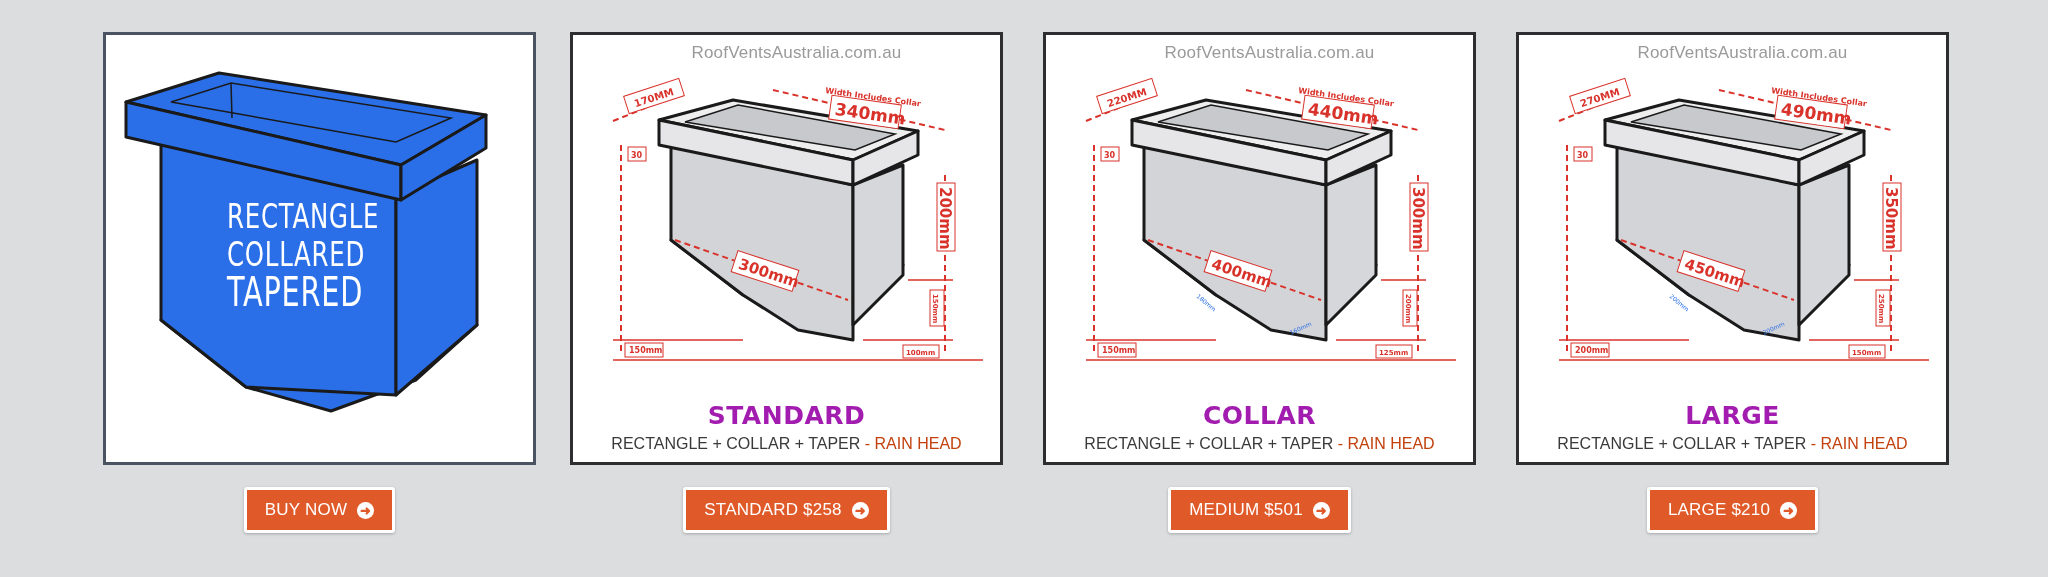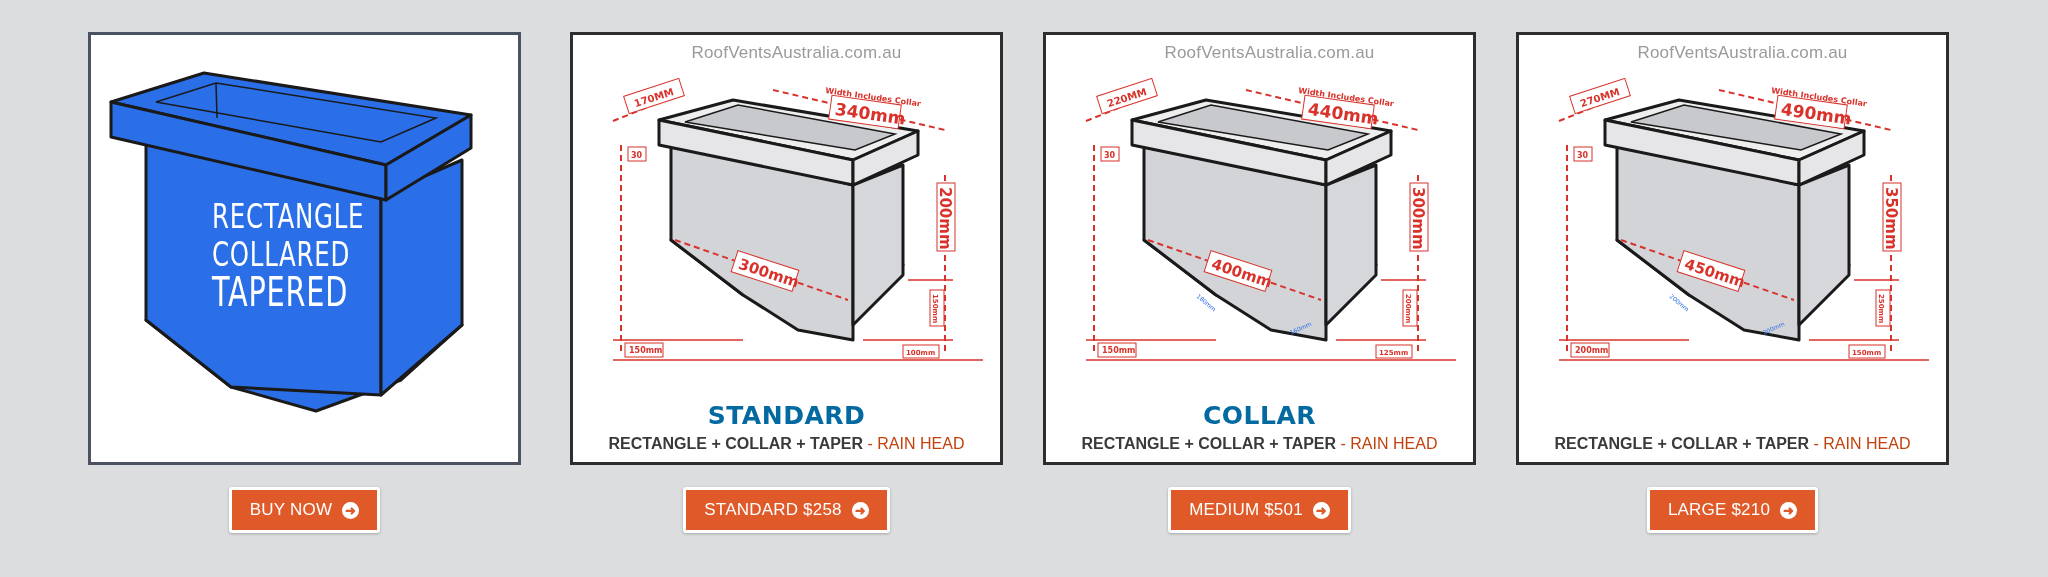--- a/index.html
+++ b/index.html
@@ -3,45 +3,45 @@
 <meta charset="utf-8">
 <style>
   html, body { margin: 0; padding: 0; }
   body {
     width: 2048px; height: 577px; overflow: hidden;
     background: #dcdddf;
     font-family: "Liberation Sans", sans-serif;
     position: relative;
   }
   .col { position: absolute; top: 32px; width: 433px; }
-  .col-0 { left: 88px; }
+  .col-0 { left: 103px; }
   .col-1 { left: 570px; }
   .col-2 { left: 1043px; }
   .col-3 { left: 1516px; }
   .card {
     width: 433px; height: 433px; box-sizing: border-box;
     background: #ffffff; border: 3px solid #2e2e30;
     position: relative; overflow: hidden;
   }
   .card.hero { border-color: #4b5262; }
   .card svg { position: absolute; left: 0; top: 0; }
   .watermark {
     position: absolute; top: 8px; left: 0; right: 0; text-align: center;
     font-size: 17px; color: #9a9a9a; letter-spacing: 0.2px; padding-left: 20px;
   }
   .size-title {
     position: absolute; top: 366px; left: 0; right: 0; text-align: center;
     font-family: "DejaVu Sans", sans-serif; font-weight: bold;
-    font-size: 25px; color: #0369a1; letter-spacing: 0.5px;
+    font-size: 25px; color: #a21caf; letter-spacing: 0.5px;
   }
   .size-sub {
     position: absolute; top: 400px; left: 0; right: 0; text-align: center;
     font-size: 16px; color: #3a3a3a; white-space: nowrap;
   }
-  .size-sub b { font-weight: bold; }
+  .size-sub b { font-weight: normal; }
   .size-sub .light { font-weight: normal; color: #c2410c; }
   .btn-wrap { text-align: center; margin-top: 22px; }
   .btn {
     display: inline-flex; align-items: center; gap: 10px;
     background: #e05a29; color: #ffffff;
     border: 3px solid #ffffff; border-radius: 3px;
     box-shadow: 0 1px 3px rgba(0,0,0,0.25);
     height: 46px; box-sizing: border-box; padding: 16px 18px;
     font-size: 17px; letter-spacing: 0.2px; cursor: pointer;
   }
@@ -238,20 +238,21 @@
       <text class="dimtxt" x="165" y="242" font-size="15" transform="rotate(18 192 236)">450mm</text>
       <rect x="357" y="255" width="14" height="36" fill="#fff" stroke="#d8322b" stroke-width="1"></rect>
       <text class="dimtxt" x="360" y="259" font-size="7" transform="rotate(90 360 259)">250mm</text>
       <text x="150" y="262" font-size="6" fill="#2a6de6" transform="rotate(40 150 262)" font-family="DejaVu Sans, sans-serif">200mm</text>
       <text x="245" y="300" font-size="6" fill="#2a6de6" transform="rotate(-25 245 300)" font-family="DejaVu Sans, sans-serif">200mm</text>
       <rect x="52" y="308" width="38" height="14" fill="#fff" stroke="#d8322b" stroke-width="1"></rect>
       <text class="dimtxt" x="56" y="318" font-size="8">200mm</text>
       <rect x="330" y="310" width="36" height="13" fill="#fff" stroke="#d8322b" stroke-width="1"></rect>
       <text class="dimtxt" x="333" y="320" font-size="7">150mm</text>
     </svg>
+    <div class="size-title">LARGE</div>
     <div class="size-sub"><b>RECTANGLE + COLLAR + TAPER</b><span class="light"> - RAIN HEAD</span></div>
   </div>
   <div class="btn-wrap">
     <button class="btn">
       <span>LARGE $210</span>
       <span class="arrow">➜</span>
     </button>
   </div>
 </div>
 

